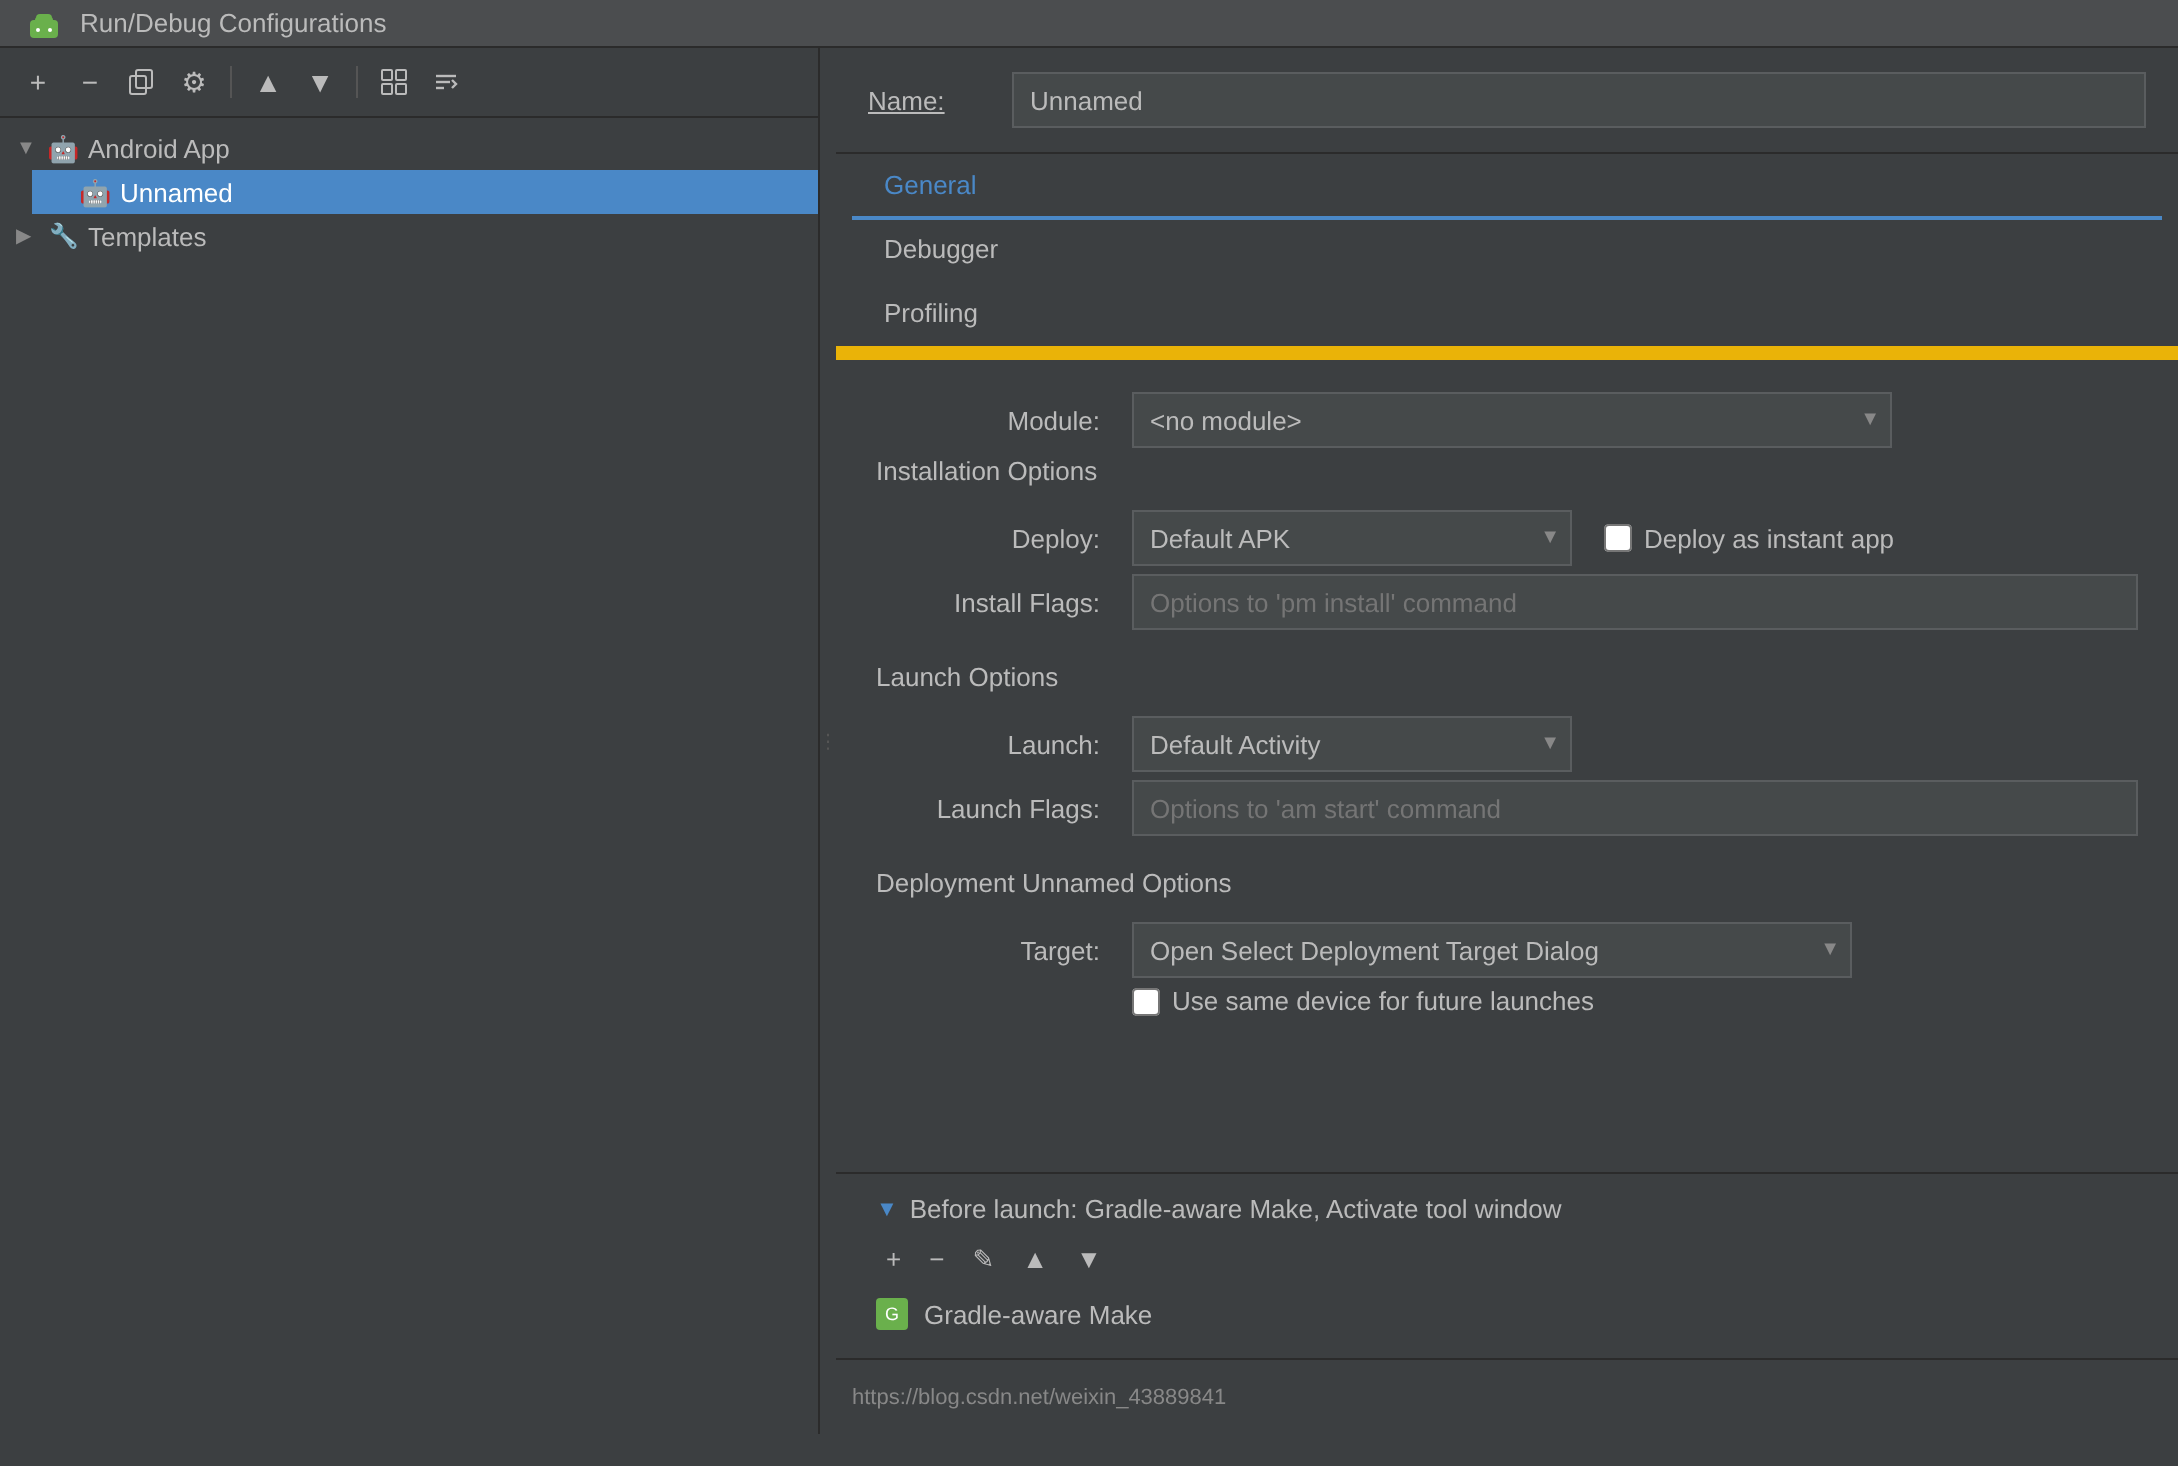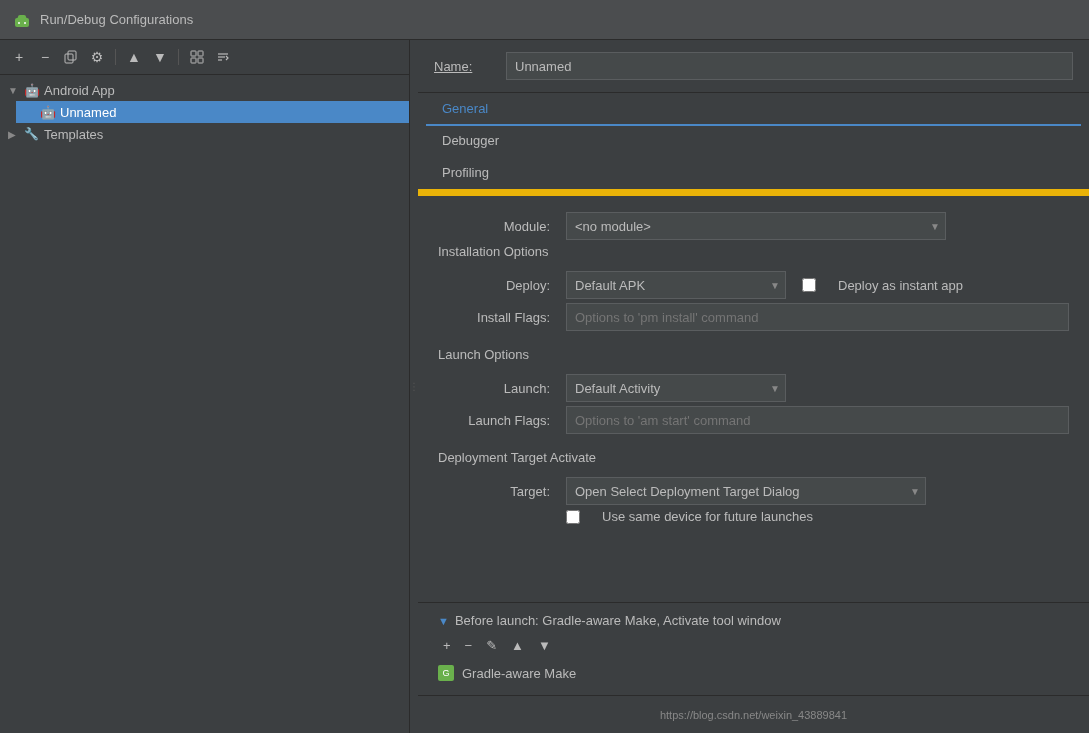--- a/index.html
+++ b/index.html
@@ -8,21 +8,21 @@
       font-size: 13px;
       background: #3c3f41;
       color: #bbbbbb;
       width: 1089px;
       height: 733px;
       overflow: hidden;
     }
     
     .title-bar {
       background: #4b4d4f;
-      height: 40px;
+      height: 24px;
       display: flex;
       align-items: center;
       padding: 0 12px;
       gap: 8px;
       border-bottom: 1px solid #2b2b2b;
     }
     .title-bar-icon {
       width: 20px;
       height: 20px;
     }
@@ -233,21 +233,21 @@
       color: #888;
       padding: 4px 8px;
       font-size: 13px;
       width: 100%;
       height: 28px;
       outline: none;
     }
     .checkbox-item {
       display: flex;
       align-items: center;
-      gap: 22px;
+      gap: 6px;
       cursor: pointer;
     }
     .checkbox-item input[type=checkbox] {
       width: 14px;
       height: 14px;
       accent-color: #4a88c7;
       cursor: pointer;
     }
     .checkbox-label {
       color: #bbbbbb;
@@ -314,21 +314,21 @@
       font-size: 9px;
       color: white;
     }
     
     .status-bar {
       height: 38px;
       background: #3c3f41;
       border-top: 1px solid #2b2b2b;
       display: flex;
       align-items: center;
-      justify-content: center;
+      justify-content: flex-start;
       padding: 0 8px;
       font-size: 11px;
       color: #888;
     }
     
     .section-group {
       margin-bottom: 16px;
     }
   </style>
 </head>
@@ -477,21 +477,21 @@
 
         <div class="form-row">
           <span class="form-label">Launch Flags:</span>
           <div class="form-control full-width-input">
             <input class="text-input" type="text" style="width: 100%;" placeholder="Options to 'am start' command">
           </div>
         </div>
       </div>
 
       <div class="section-group">
-        <div class="section-title">Deployment Target Activate</div>
+        <div class="section-title">Deployment Unnamed Options</div>
 
         <div class="form-row">
           <span class="form-label">Target:</span>
           <div class="form-control" style="position:relative; max-width:360px;">
             <select class="select-box" style="width:100%">
               <option>Open Select Deployment Target Dialog</option>
               <option>USB Device</option>
               <option>Emulator</option>
             </select>
             <span class="select-arrow">▼</span>

